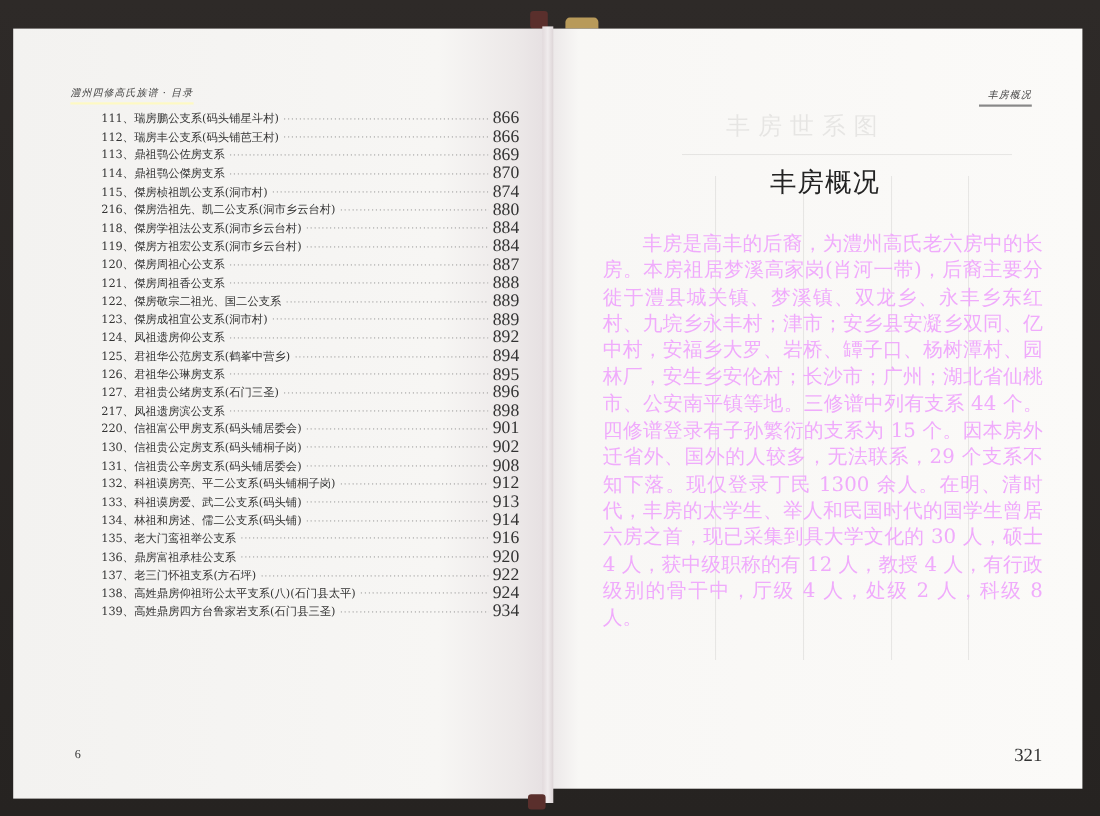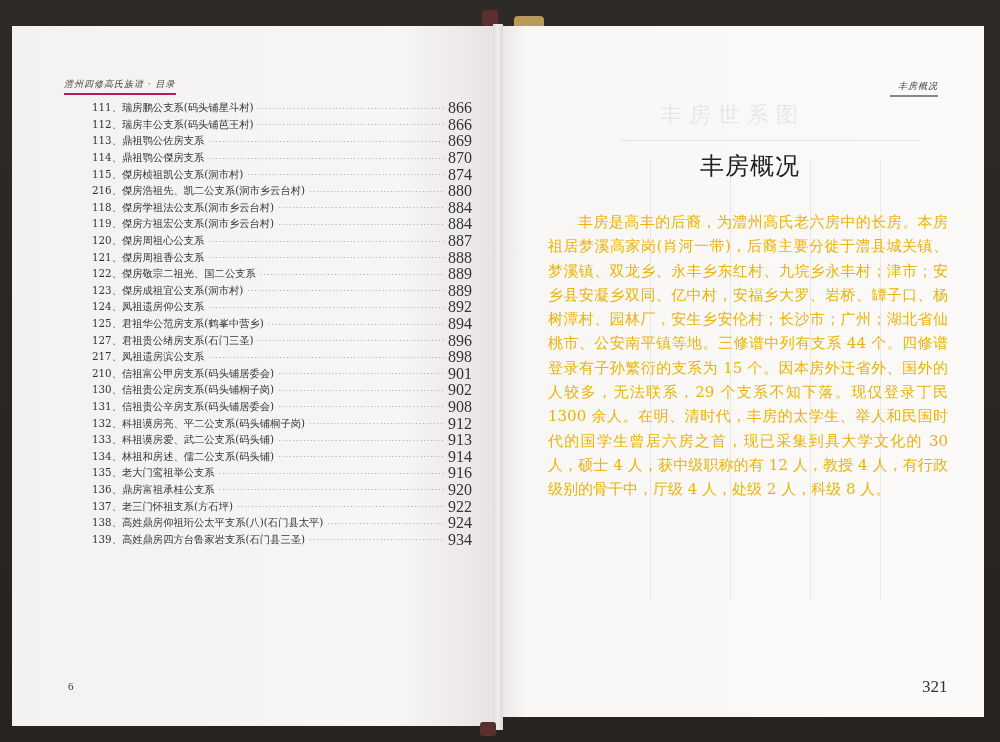--- a/index.html
+++ b/index.html
@@ -36,21 +36,21 @@
     position:absolute; left:480px; top:722px; width:16px; height:14px;
     background:#5a2f2c; border-radius:3px;
   }
   .ribbon {
     position:absolute; left:514px; top:16px; width:30px; height:10px;
     background:#b89a5a; border-radius:4px 4px 0 0;
   }
   .running-head-left {
     position:absolute; left:64px; top:78px; font-size:9px; color:#444;
     letter-spacing:1px; padding-bottom:2px;
-    border-bottom:2px solid #be185d;
+    border-bottom:2px solid #fef9c3;
     font-style:italic;
   }
   .running-head-right {
     position:absolute; left:890px; top:80px; font-size:9px; color:#444;
     letter-spacing:1px; padding:0 0 2px 8px;
     border-bottom:2px solid #888; font-style:italic;
   }
   .toc {
     position:absolute; left:92px; top:100px; width:380px;
     list-style:none; margin:0; padding:0;
@@ -75,21 +75,21 @@
   .folio-right {
     position:absolute; left:922px; top:677px; font-size:17px; color:#333;
     font-family:"Liberation Serif",serif;
   }
   .section-title {
     position:absolute; left:700px; top:150px; font-size:24px; color:#222;
     letter-spacing:1px; margin:0; font-weight:normal;
   }
   .body-text {
     position:absolute; left:548px; top:210px; width:400px;
-    font-size:15px; line-height:24.3px; color:#eab308; margin:0;
+    font-size:18px; line-height:24.3px; color:#f0abfc; margin:0;
     text-indent:2em; text-align:justify;
   }
   .ghost {
     position:absolute; left:620px; top:100px; width:320px; height:520px;
     opacity:0.07; pointer-events:none;
   }
   .ghost .g-title { position:absolute; left:40px; top:0; font-size:22px; color:#000; }
   .ghost .g-line { position:absolute; background:#000; }
 </style>
 </head>
@@ -171,31 +171,36 @@
       <span class="toc-title">124、凤祖遗房仰公支系</span>
       <span class="toc-dots"></span>
       <span class="toc-page">892</span>
     </li>
     <li class="toc-row">
       <span class="toc-title">125、君祖华公范房支系(鹤峯中营乡)</span>
       <span class="toc-dots"></span>
       <span class="toc-page">894</span>
     </li>
     <li class="toc-row">
+      <span class="toc-title">126、君祖华公琳房支系</span>
+      <span class="toc-dots"></span>
+      <span class="toc-page">895</span>
+    </li>
+    <li class="toc-row">
       <span class="toc-title">127、君祖贵公绪房支系(石门三圣)</span>
       <span class="toc-dots"></span>
       <span class="toc-page">896</span>
     </li>
     <li class="toc-row">
       <span class="toc-title">217、凤祖遗房滨公支系</span>
       <span class="toc-dots"></span>
       <span class="toc-page">898</span>
     </li>
     <li class="toc-row">
-      <span class="toc-title">210、信祖富公甲房支系(码头铺居委会)</span>
+      <span class="toc-title">220、信祖富公甲房支系(码头铺居委会)</span>
       <span class="toc-dots"></span>
       <span class="toc-page">901</span>
     </li>
     <li class="toc-row">
       <span class="toc-title">130、信祖贵公定房支系(码头铺桐子岗)</span>
       <span class="toc-dots"></span>
       <span class="toc-page">902</span>
     </li>
     <li class="toc-row">
       <span class="toc-title">131、信祖贵公辛房支系(码头铺居委会)</span>

